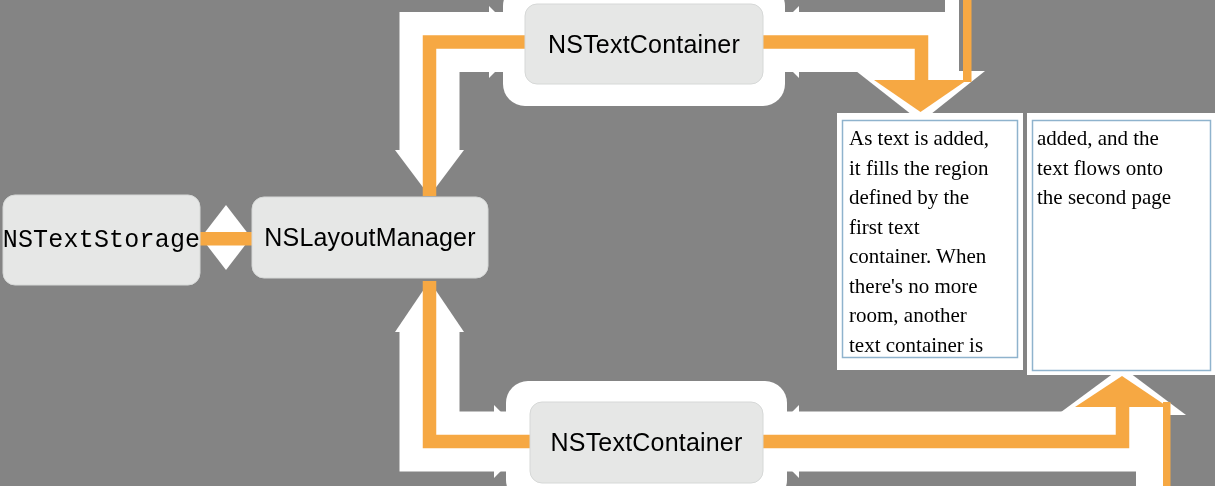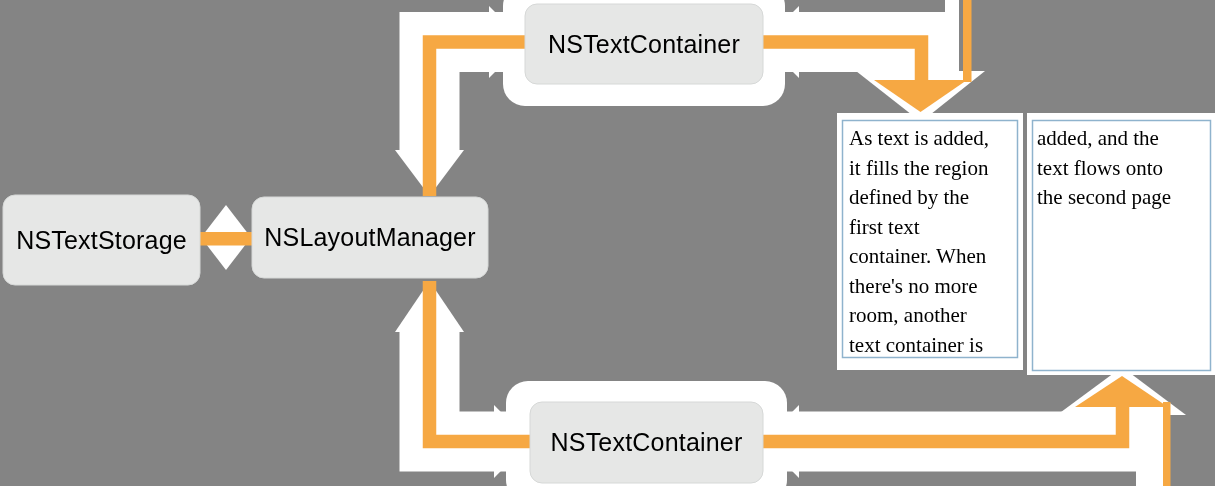--- a/index.html
+++ b/index.html
@@ -126,21 +126,21 @@
     <g>
       <g fill="#FFFFFF">
         <rect x="837" y="113" width="186" height="257"></rect>
         <rect x="1027" y="113" width="188" height="262"></rect>
       </g>
       <rect class="page-inner" x="842.5" y="120.5" width="175" height="237" stroke="#8FB3CD"></rect>
       <rect class="page-inner" x="1032.5" y="120.5" width="178" height="250" stroke="#8FB3CD"></rect>
     </g>
   </svg>
 
-  <div class="node-label" style="left:3px;   top:195px; width:197px; height:90px;">NSTextStorage</div>
+  <div class="node-label" style="left:3px;   top:195px; width:197px; height:90px;font-family:Liberation Mono, monospace;">NSTextStorage</div>
 
   <div class="node-label" style="left:252px; top:197px; width:236px; height:81px;">NSLayoutManager</div>
 
   <div class="node-label" style="left:525px; top:4px;   width:238px; height:80px;">NSTextContainer</div>
 
   <div class="node-label" style="left:530px; top:402px; width:233px; height:81px;">NSTextContainer</div>
 
   <div class="page-text" style="left:849px;  top:124px; width:170px;">As text is added,
 it fills the region
 defined by the

